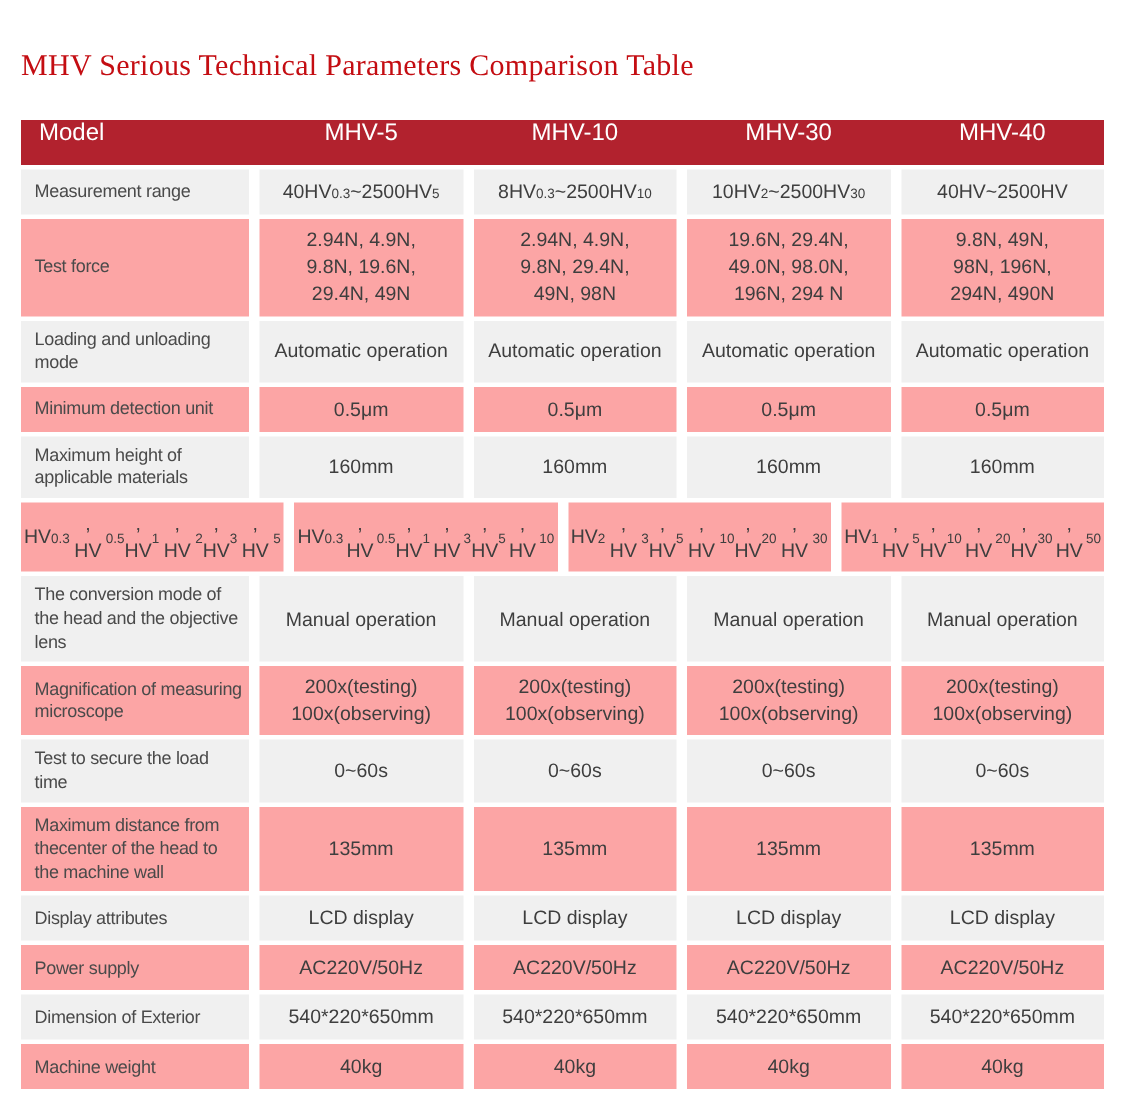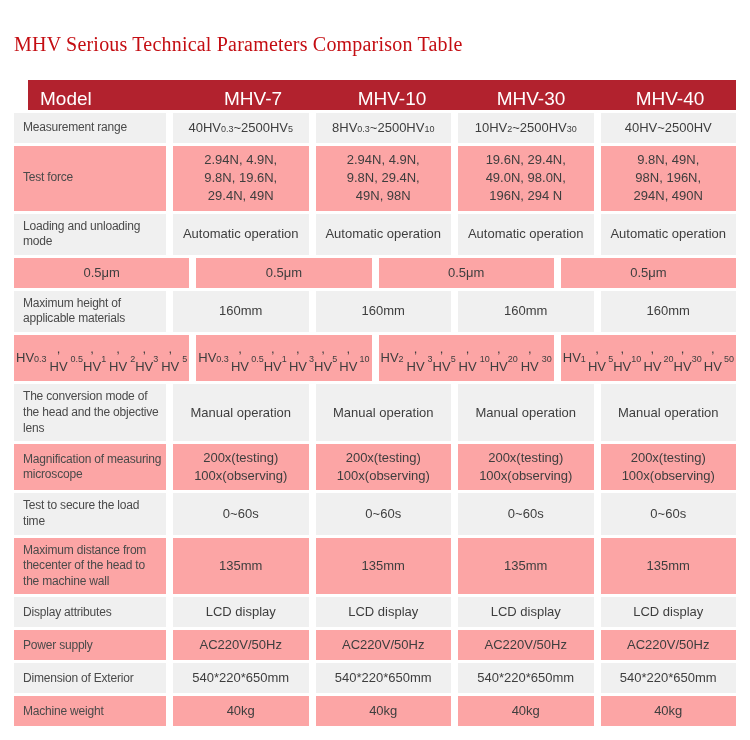--- a/index.html
+++ b/index.html
@@ -20,23 +20,22 @@
   }
 
   .table { width:722px; }
 
   
   .thead {
     display:flex;
     background:var(--header_bg,#b2222e);
     color:#ffffff;
     height:30px;
-    align-items:flex-end;
-    font-size:19px;
-    margin-left:14px;
+    align-items:flex-start;
+    font-size:16px;
   }
   .thead .hlbl {
     flex:0 0 152px; box-sizing:border-box; padding-left:12px;
   }
   .thead .hval {
     flex:1 1 0; text-align:center; margin-left:7px;
   }
 
   
   .trow { display:flex; gap:7px; margin-top:3px; }
@@ -73,21 +72,21 @@
 </style>
 </head>
 <body>
 
 <div class="page">
   <h1 class="page-title">MHV Serious Technical Parameters Comparison Table</h1>
 
   <div class="table">
     <div class="thead">
       <div class="hlbl">Model</div>
-      <div class="hval">MHV-7</div>
+      <div class="hval">MHV-5</div>
       <div class="hval">MHV-10</div>
       <div class="hval">MHV-30</div>
       <div class="hval">MHV-40</div>
     </div>
     <div>
         <div class="trow odd">
           <div class="cell lbl">Measurement range</div>
           <div class="cell val">40HV<sub>0.3</sub>~2500HV<sub>5</sub></div>
           <div class="cell val">8HV<sub>0.3</sub>~2500HV<sub>10</sub></div>
           <div class="cell val">10HV<sub>2</sub>~2500HV<sub>30</sub></div>
@@ -101,20 +100,21 @@
           <div class="cell val">9.8N, 49N, <br>98N, 196N, <br>294N, 490N</div>
         </div>
         <div class="trow odd">
           <div class="cell lbl">Loading and unloading mode</div>
           <div class="cell val">Automatic operation</div>
           <div class="cell val">Automatic operation</div>
           <div class="cell val">Automatic operation</div>
           <div class="cell val">Automatic operation</div>
         </div>
         <div class="trow even">
+          <div class="cell lbl">Minimum detection unit</div>
           <div class="cell val">0.5μm</div>
           <div class="cell val">0.5μm</div>
           <div class="cell val">0.5μm</div>
           <div class="cell val">0.5μm</div>
         </div>
         <div class="trow odd">
           <div class="cell lbl">Maximum height of applicable materials</div>
           <div class="cell val">160mm</div>
           <div class="cell val">160mm</div>
           <div class="cell val">160mm</div>

